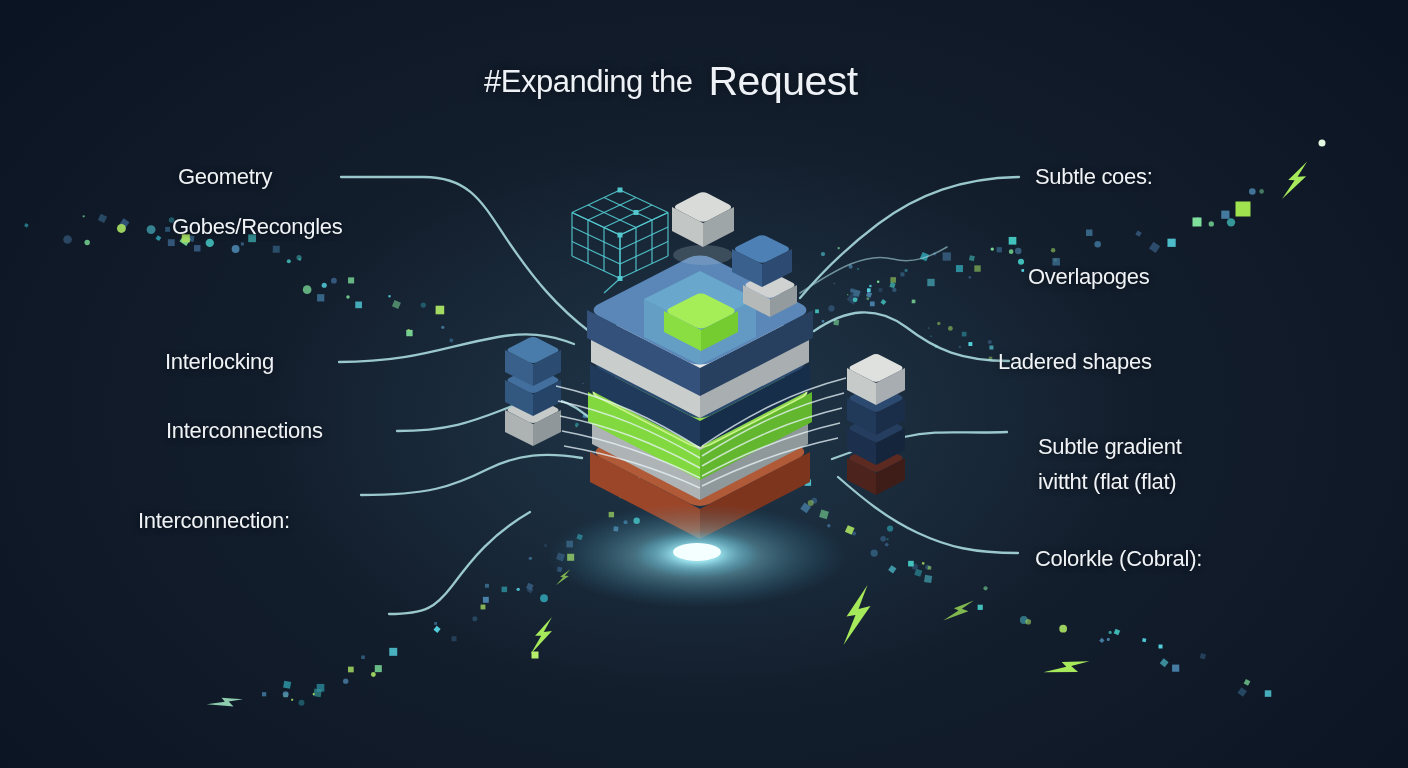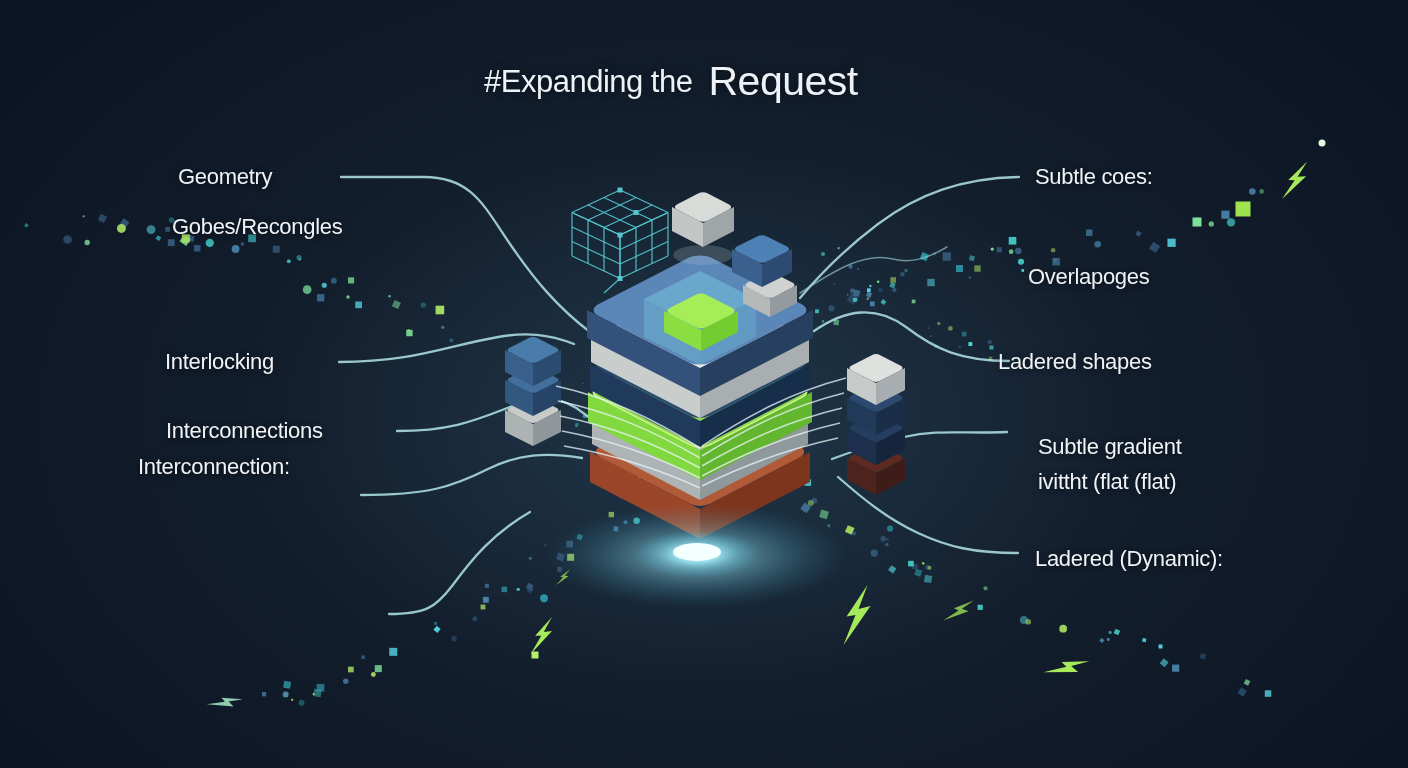--- a/index.html
+++ b/index.html
@@ -423,24 +423,24 @@
 
   <div class="title">
     <span class="pre">#Expanding the</span>
     <span class="emph">Request</span>
   </div>
 
   <div class="label" style="left:178px;top:159px">Geometry</div>
   <div class="label" style="left:172px;top:209px">Gobes/Recongles</div>
   <div class="label" style="left:165px;top:344px">Interlocking</div>
   <div class="label" style="left:166px;top:413px">Interconnections</div>
-  <div class="label" style="left:138px;top:449px">Interconnection:</div>
+  <div class="label" style="left:138px;top:503px">Interconnection:</div>
 
   <div class="label" style="left:1035px;top:159px">Subtle coes:</div>
   <div class="label" style="left:1028px;top:259px">Overlapoges</div>
   <div class="label" style="left:998px;top:344px">Ladered shapes</div>
   <div class="label" style="left:1038px;top:429px">
     <span class="l2">Subtle gradient</span>
     <span class="l2">ivittht (flat (flat)</span>
   </div>
-  <div class="label" style="left:1035px;top:541px">Ladered (Dynamic):</div>
+  <div class="label" style="left:1035px;top:541px">Colorkle (Cobral):</div>
 
 </div>
 
 </body></html>

